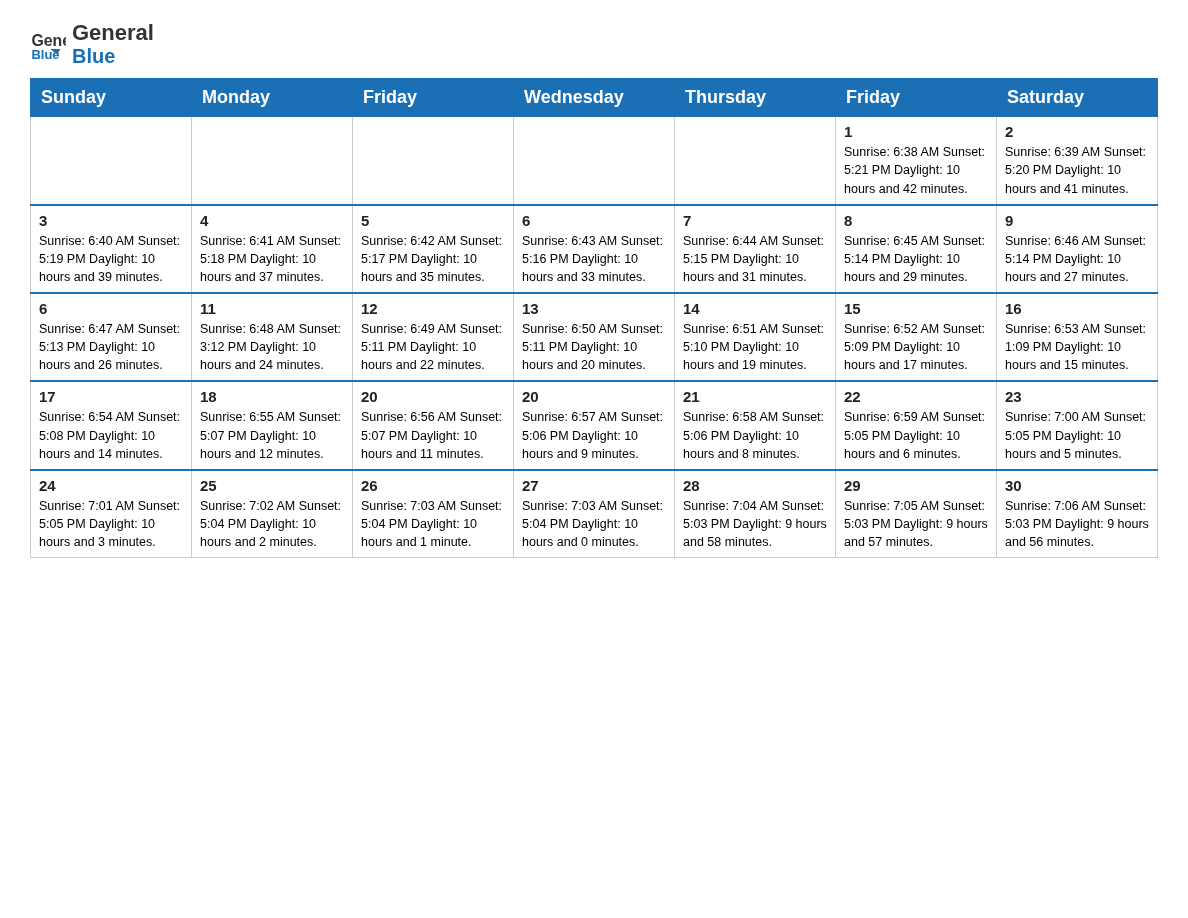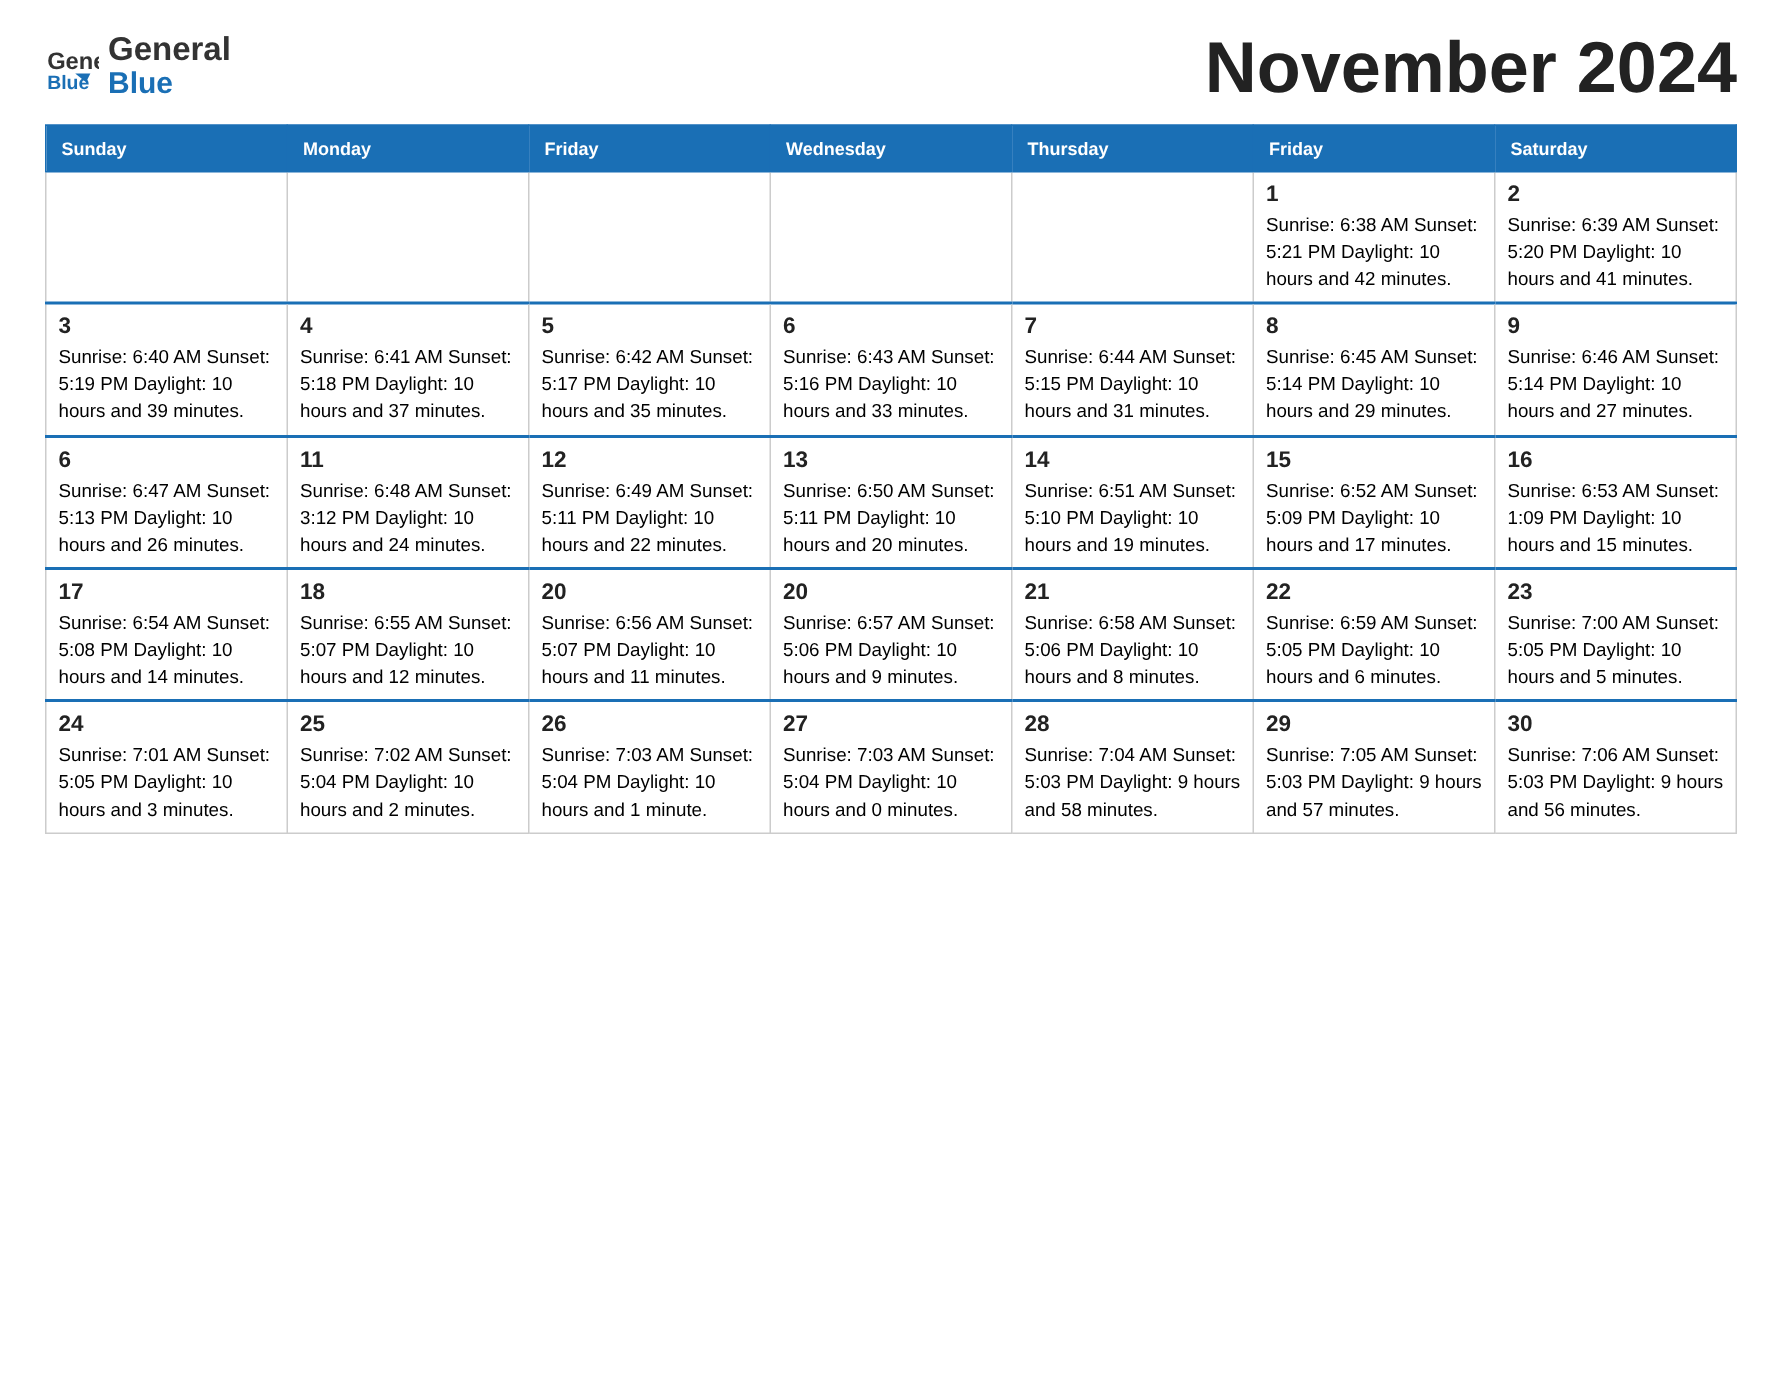--- a/index.html
+++ b/index.html
@@ -40,21 +40,21 @@
       margin-top: 4px;
     }
     .calendar {
       width: 100%;
       border-collapse: collapse;
       margin-top: 8px;
     }
     .calendar th {
       background-color: #1a6fb5;
       color: #fff;
-      font-size: 12px;
+      font-size: 18px;
       font-weight: bold;
       padding: 8px 10px;
       text-align: left;
       border: 1px solid #1a6fb5;
     }
     .calendar td {
       border: 1px solid #ccc;
       vertical-align: top;
       padding: 6px 8px;
       width: 14.28%;
@@ -89,21 +89,20 @@
       <text x="2" y="28" font-size="22" font-weight="bold" fill="#333">General</text>
       <polygon points="28,32 42,32 38,40" fill="#1a6fb5"></polygon>
       <text x="2" y="46" font-size="18" font-weight="bold" fill="#1a6fb5">Blue</text>
     </svg>
     <div style="line-height:1.15;">
       <div style="font-size:22px;font-weight:bold;color:#333;">General</div>
       <div style="font-size:20px;font-weight:bold;color:#1a6fb5;">Blue</div>
     </div>
   </div>
   <div class="title-block">
-    <div class="month-title">November 2024</div>
   </div>
 </div>
 
 <table class="calendar">
   <thead>
     <tr>
     <th>Sunday</th>
         <th>Monday</th>
         <th>Friday</th>
         <th>Wednesday</th>

